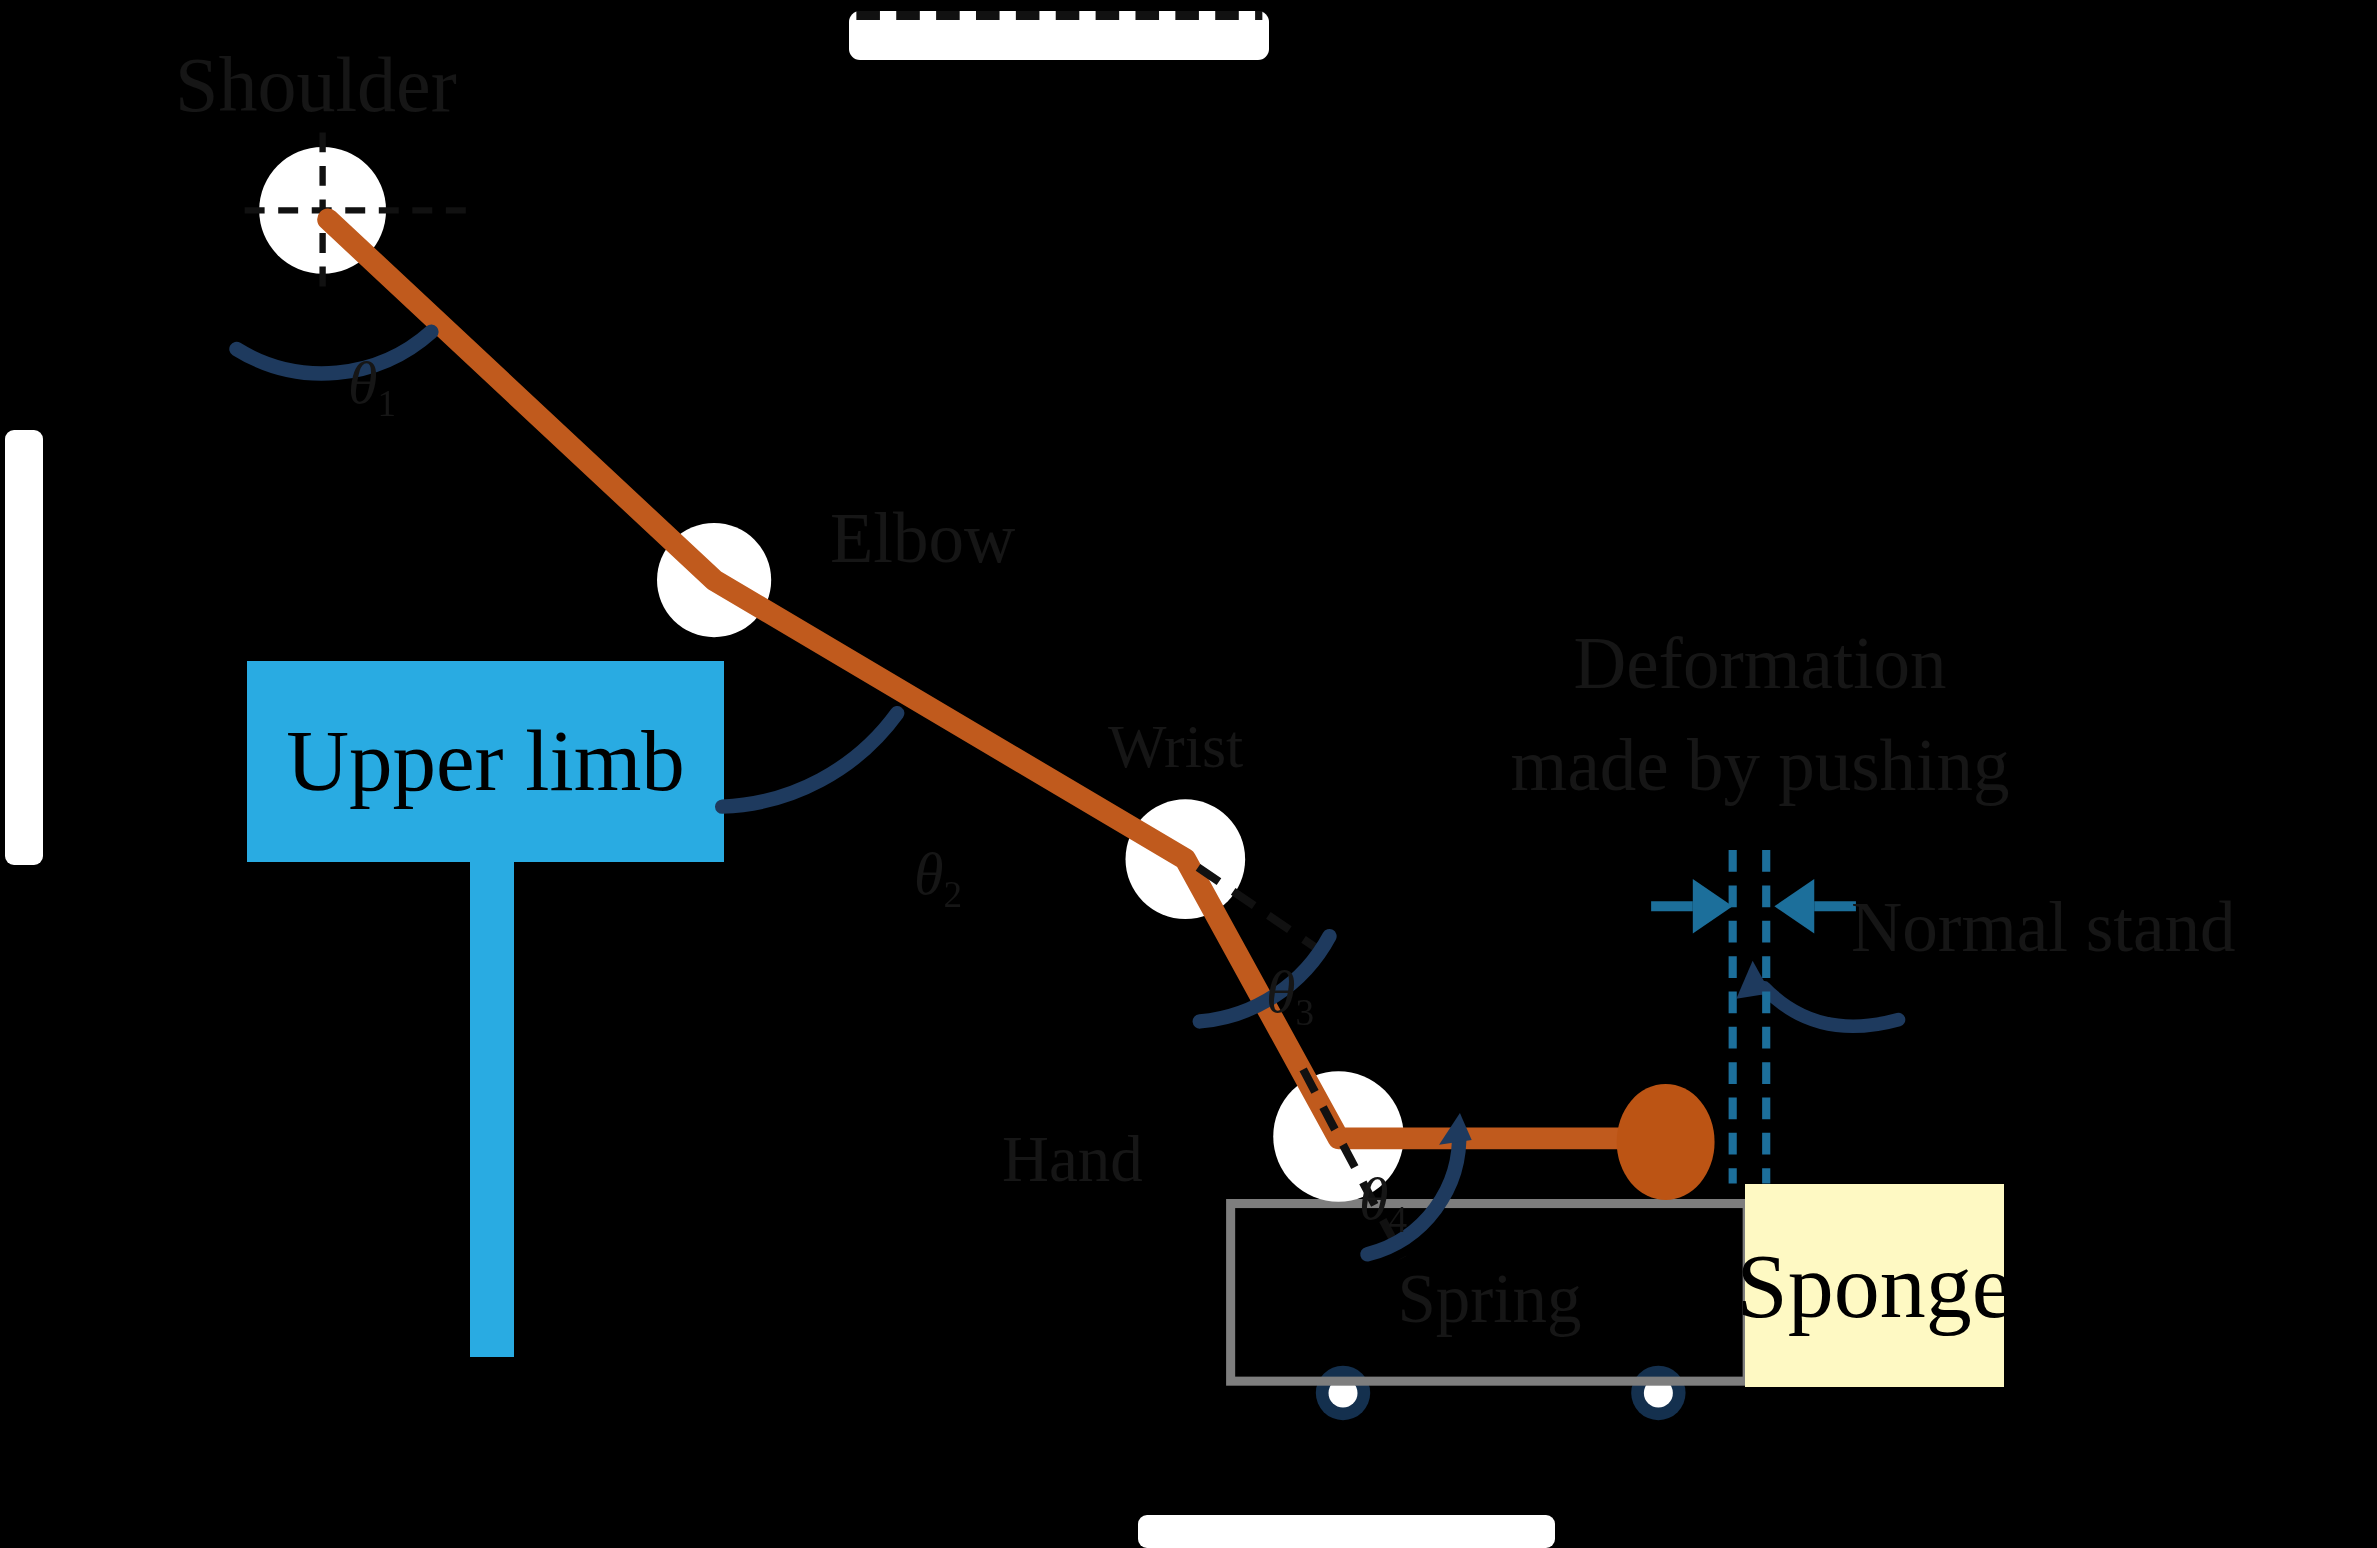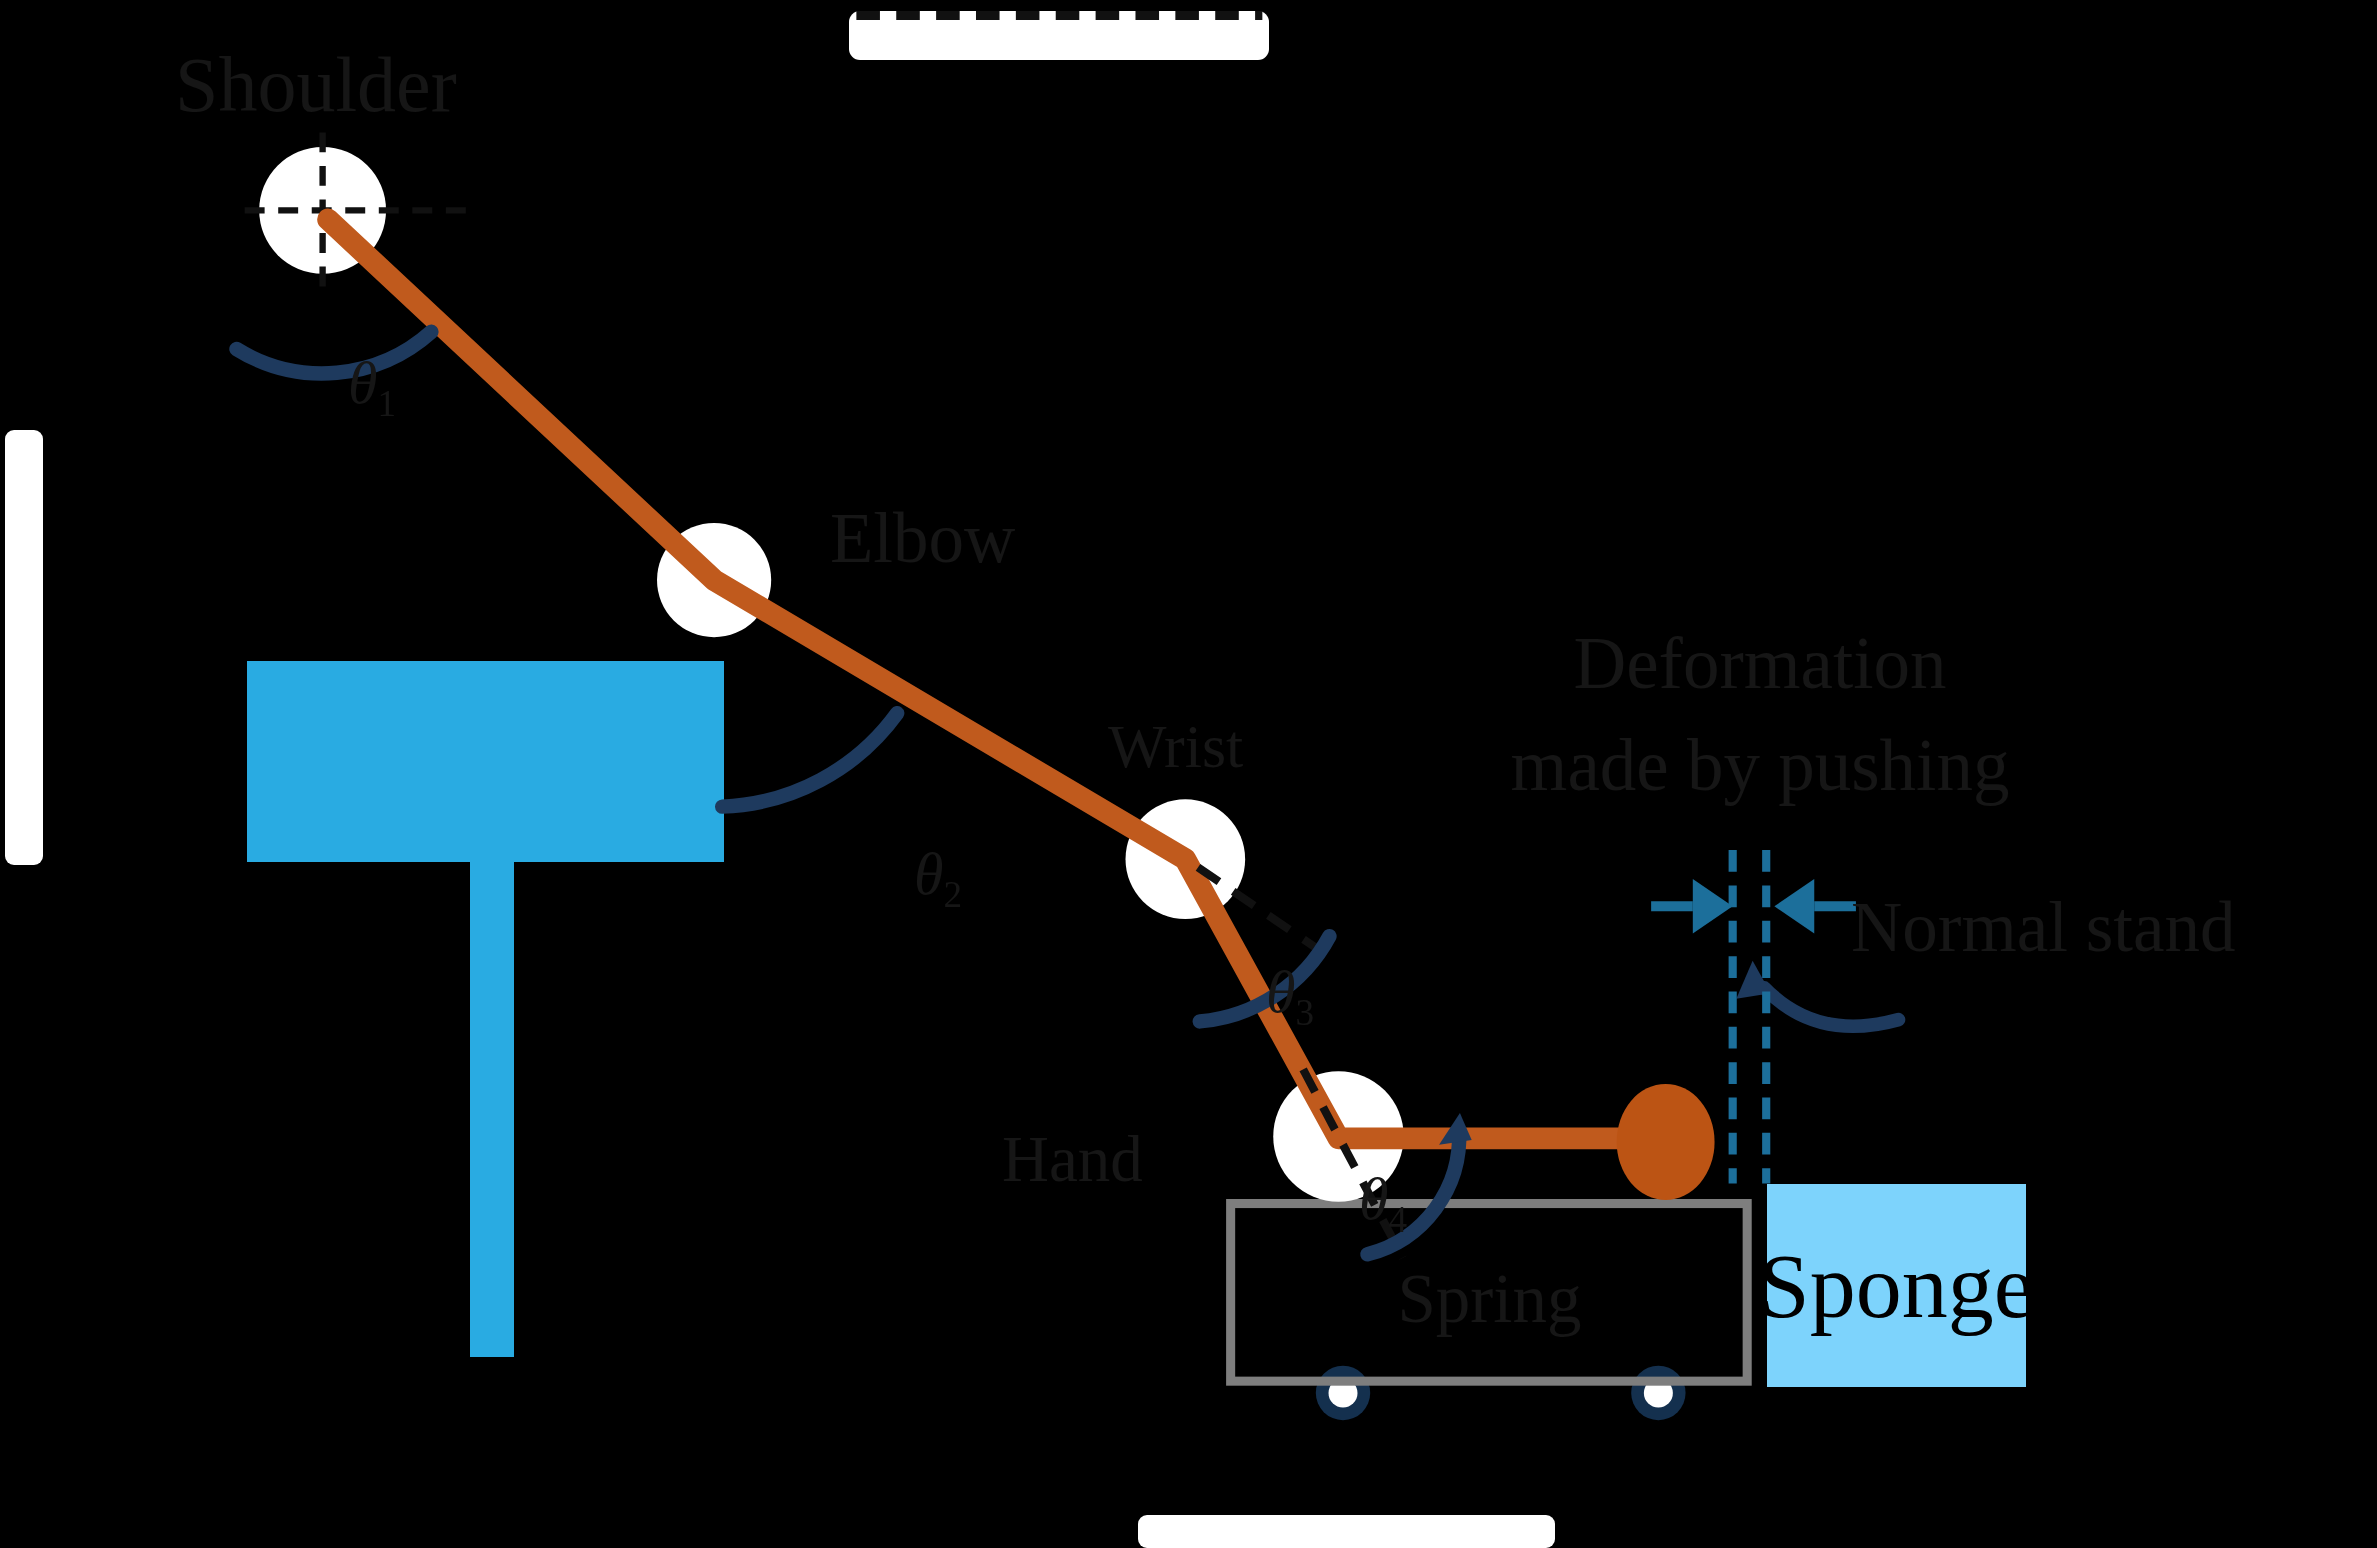--- a/index.html
+++ b/index.html
@@ -20,39 +20,40 @@
   .theta4{left:1359px;top:1166px;}
   .deform-block{position:absolute;left:1443px;top:613px;width:634px;text-align:center;
                 color:#161616;font-size:73px;line-height:1.4;}
   .force-label{left:1851px;top:888px;font-size:71px;}
   .cart-label{position:absolute;left:1231px;top:1260px;width:517px;text-align:center;
               color:#161616;font-size:69px;}
   .stand-box{position:absolute;left:247px;top:661px;width:477px;height:201px;background:#29ABE2;
              display:flex;flex-direction:column;align-items:center;justify-content:center;
              color:#000;font-size:87px;line-height:1.15;text-align:center;}
   .stand-pole{position:absolute;left:470px;top:860px;width:44px;height:497px;background:#29ABE2;}
-  .sponge-box{position:absolute;left:1745px;top:1184px;width:259px;height:203px;background:#7dd3fc;
-              display:flex;align-items:center;justify-content:center;color:#000;font-size:92px;margin-left:22px;}
+  .sponge-box{position:absolute;left:1745px;top:1184px;width:259px;height:203px;background:#fef9c3;
+              display:flex;align-items:center;justify-content:center;color:#000;font-size:92px;}
   .bar-top{left:849px;top:11px;width:420px;height:49px;border-radius:11px;}
   .bar-left{left:5.4px;top:430px;width:38px;height:435px;border-radius:9px;}
   .bar-bottom{left:1138px;top:1515px;width:417px;height:33px;border-radius:9px;}
   svg{position:absolute;left:0;top:0;}
   .layer-labels{position:absolute;left:0;top:0;width:100%;height:100%;pointer-events:none;}
 </style>
 </head>
 <body>
 
 <div id="canvas">
 
   <div class="bar bar-top"></div>
   <div class="bar bar-left"></div>
   <div class="bar bar-bottom"></div>
 
   <div class="stand-pole"></div>
   <div class="stand-box">
+    <span>Upper limb</span>
   </div>
 
   <svg width="2377" height="1548" viewBox="0 0 2623 1708">
 
     <line x1="945" y1="17" x2="1393" y2="17" stroke="#111" stroke-width="10" stroke-dasharray="26 18"></line>
 
     <circle cx="1482" cy="1537" r="30" fill="#14304E"></circle>
     <circle cx="1482" cy="1537" r="16" fill="#fff"></circle>
     <circle cx="1830" cy="1537" r="30" fill="#14304E"></circle>
     <circle cx="1830" cy="1537" r="16" fill="#fff"></circle>

